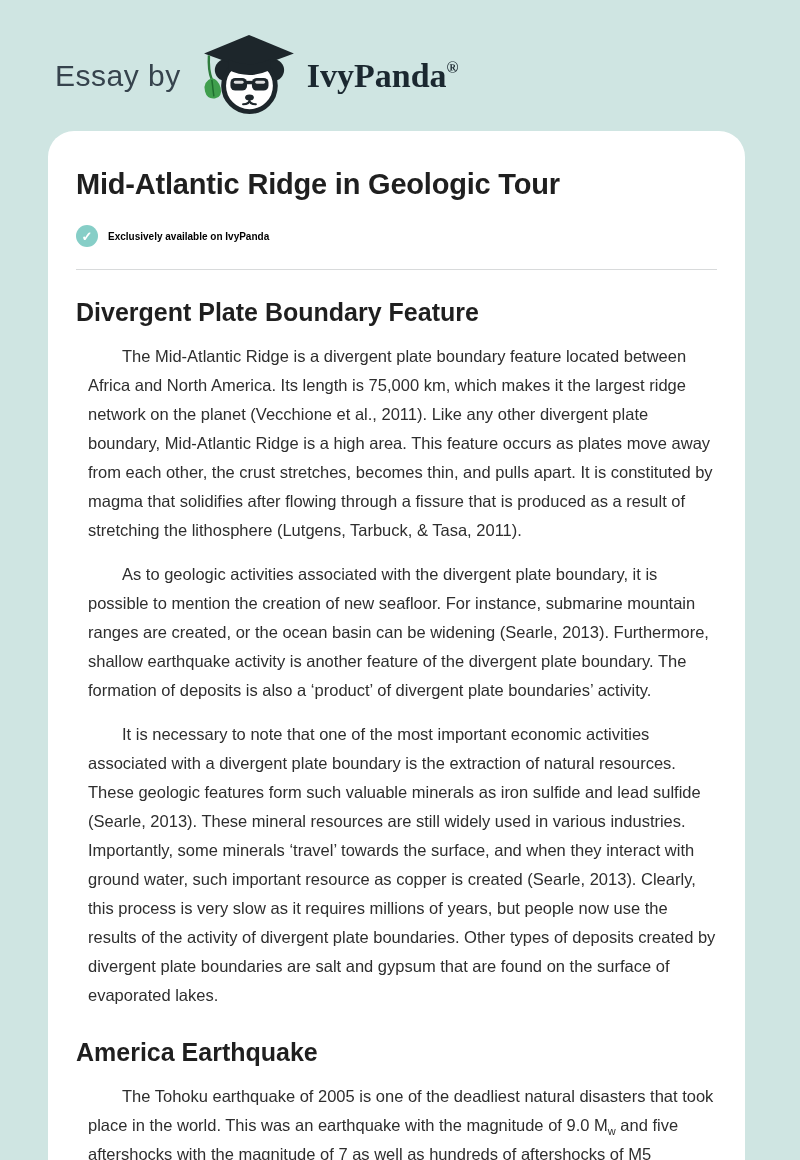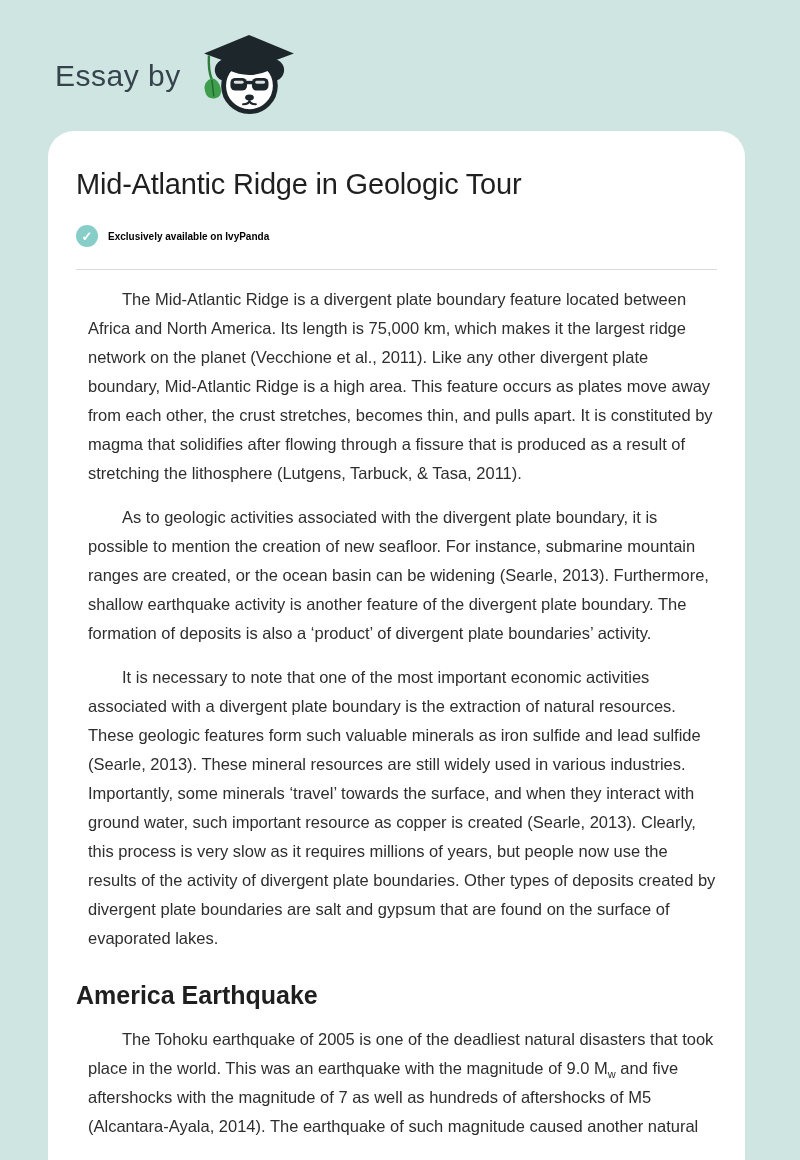--- a/index.html
+++ b/index.html
@@ -41,21 +41,21 @@
   .card {
     width: 697px;
     margin-left: 48px;
     margin-top: 13px;
     background: #ffffff;
     border-radius: 26px;
     padding: 37px 28px 42px 28px;
   }
   .doc-title {
     font-size: 29px;
-    font-weight: normal;
+    font-weight: bold;
     color: #1f1f1f;
     letter-spacing: -0.2px;
     margin-bottom: 24px;
   }
   .badge-row {
     display: flex; align-items: center;
     gap: 10px;
     margin-bottom: 22px;
   }
   .badge-circle {
@@ -123,33 +123,35 @@
         <rect x="32" y="46" width="17" height="13" rx="5" fill="#1d262b"></rect>
         <rect x="54" y="46" width="17" height="13" rx="5" fill="#1d262b"></rect>
         <rect x="47" y="49" width="9" height="3.5" fill="#1d262b"></rect>
         <rect x="35.5" y="49" width="10" height="3" rx="1.5" fill="#ffffff" opacity="0.85"></rect>
         <rect x="57.5" y="49" width="10" height="3" rx="1.5" fill="#ffffff" opacity="0.85"></rect>
 
         <ellipse cx="51.5" cy="66" rx="4.5" ry="3" fill="#1d262b"></ellipse>
         <path d="M51.5 69 Q51.5 73 45 73 M51.5 69 Q51.5 73 58 73" stroke="#1d262b" stroke-width="2.2" fill="none" stroke-linecap="round"></path>
       </svg>
     </span>
+    <span><span class="brand-name">IvyPanda</span><span class="brand-reg">®</span></span>
   </header>
 
   <main class="card">
 
     <h1 class="doc-title">Mid-Atlantic Ridge in Geologic Tour</h1>
 
     <div class="badge-row">
       <span class="badge-circle">✓</span>
       <span class="badge-text">Exclusively available on IvyPanda</span>
     </div>
 
     <hr class="divider">
 
+    <h2 class="section-heading">Divergent Plate Boundary Feature</h2>
 
     <p class="body-para">The Mid-Atlantic Ridge is a divergent plate boundary feature located between Africa and North America. Its length is 75,000 km, which makes it the largest ridge network on the planet (Vecchione et al., 2011). Like any other divergent plate boundary, Mid-Atlantic Ridge is a high area. This feature occurs as plates move away from each other, the crust stretches, becomes thin, and pulls apart. It is constituted by magma that solidifies after flowing through a fissure that is produced as a result of stretching the lithosphere (Lutgens, Tarbuck, &amp; Tasa, 2011).</p>
 
     <p class="body-para">As to geologic activities associated with the divergent plate boundary, it is possible to mention the creation of new seafloor. For instance, submarine mountain ranges are created, or the ocean basin can be widening (Searle, 2013). Furthermore, shallow earthquake activity is another feature of the divergent plate boundary. The formation of deposits is also a ‘product’ of divergent plate boundaries’ activity.</p>
 
     <p class="body-para">It is necessary to note that one of the most important economic activities associated with a divergent plate boundary is the extraction of natural resources. These geologic features form such valuable minerals as iron sulfide and lead sulfide (Searle, 2013). These mineral resources are still widely used in various industries. Importantly, some minerals ‘travel’ towards the surface, and when they interact with ground water, such important resource as copper is created (Searle, 2013). Clearly, this process is very slow as it requires millions of years, but people now use the results of the activity of divergent plate boundaries. Other types of deposits created by divergent plate boundaries are salt and gypsum that are found on the surface of evaporated lakes.</p>
 
     <h2 class="section-heading">America Earthquake</h2>
 
     <p class="body-para"><span>The Tohoku earthquake of 2005 is one of the deadliest natural disasters that took place in the world. This was an earthquake with the magnitude of 9.0 M</span><sub>w</sub><span> and five aftershocks with the magnitude of 7 as well as hundreds of aftershocks of M5 (Alcantara-Ayala, 2014). The earthquake of such magnitude caused another natural</span></p>

